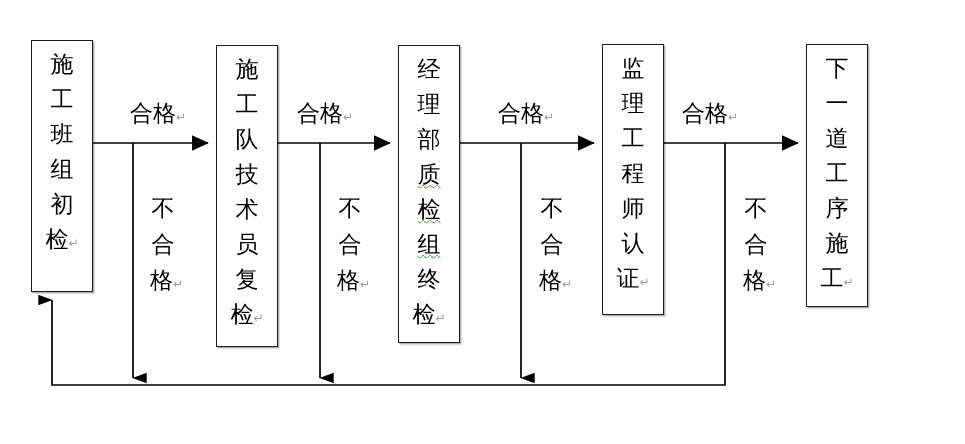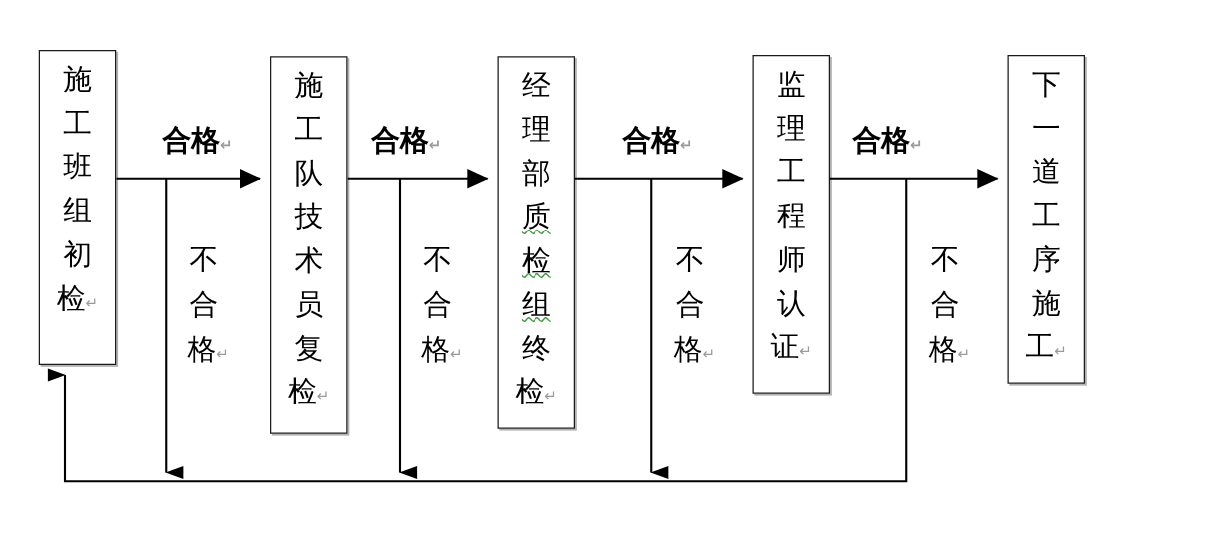--- a/index.html
+++ b/index.html
@@ -64,21 +64,20 @@
     vertical-align: baseline;
   }
 
   
   .label-pass {
     position: absolute;
     font-size: 23px;
     line-height: 25px;
     color: #000000;
     white-space: nowrap;
-    font-weight: bold;
   }
   .label-fail {
     position: absolute;
     font-size: 23px;
     line-height: 36px;
     color: #000000;
     text-align: center;
     white-space: pre;
   }
   .label-fail .ch { display: block; }

